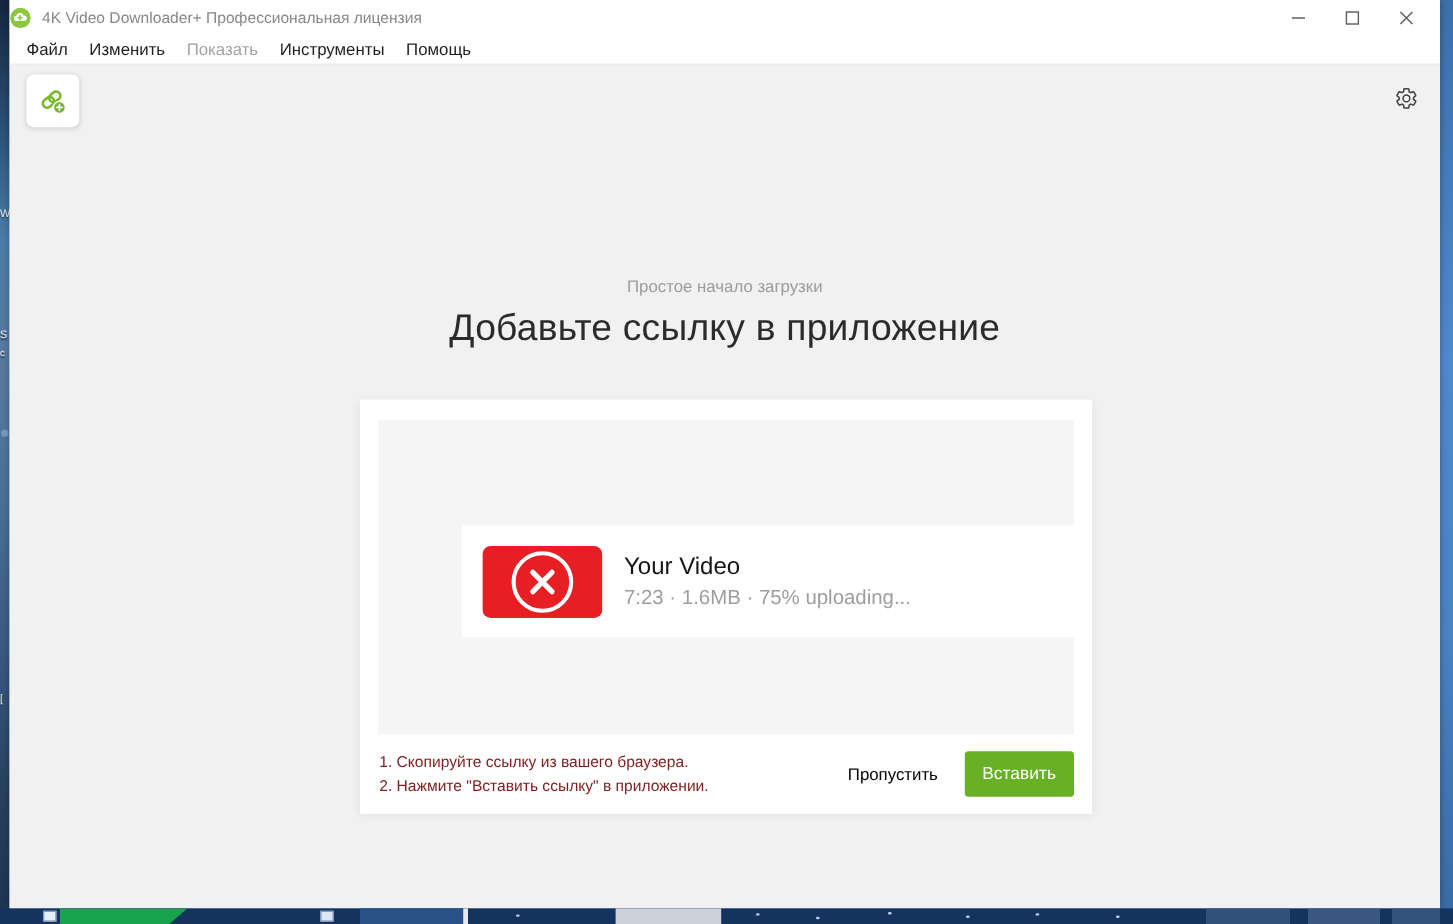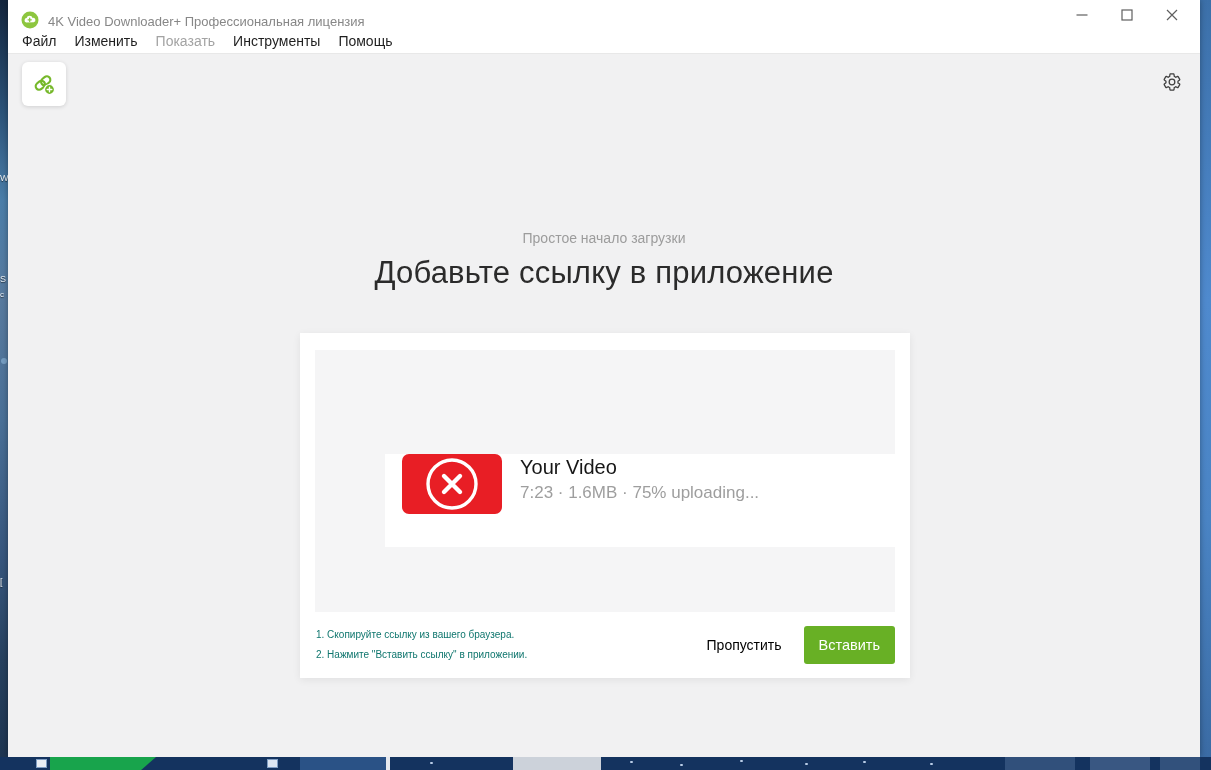--- a/index.html
+++ b/index.html
@@ -36,21 +36,21 @@
   .tb-right3 { left:1160px; width:40px; background:#46658f; opacity:.6; }
   .tb-speck { position:absolute; width:3px; height:2px; background:#b9cde6; border-radius:1px; }
 
   
   .window {
     position:absolute; left:8px; top:0; width:1192px; height:757px;
     background:#ffffff; z-index:2; display:flex; flex-direction:column;
     box-shadow:0 0 6px rgba(0,0,0,.35);
   }
 
-  .titlebar { height:29px; display:flex; align-items:flex-end; padding-left:13px; background:#fff; flex:0 0 auto; }
+  .titlebar { height:29px; display:flex; align-items:center; background:#fff; flex:0 0 auto; }
   .app-icon { width:18px; height:18px; flex:0 0 auto; }
   .titlebar-title { margin-left:9px; font-size:13px; color:#878787; white-space:nowrap; }
   .titlebar-spacer { flex:1; }
   .win-controls { display:flex; height:29px; margin-right:6px; }
   .win-btn { width:45px; height:29px; display:flex; align-items:center; justify-content:center; background:transparent; border:none; cursor:default; }
 
   .menubar { height:25px; display:flex; align-items:center; padding-left:5px; background:#fff; border-bottom:1px solid #e8e8e8; flex:0 0 auto; }
   .menu-item { font-size:14px; color:#1f1f1f; padding:2px 9px; white-space:nowrap; }
   .menu-item.disabled { color:#a3a3a3; }
 
@@ -66,33 +66,33 @@
   .hero { position:absolute; top:176px; left:0; width:100%; text-align:center; }
   .hero-kicker { font-size:14px; color:#9c9c9c; }
   .hero-heading { margin-top:9px; font-size:31px; font-weight:400; color:#2b2b2b; letter-spacing:.2px; }
 
   .card {
     position:absolute; left:292px; top:279px; width:610px; height:345px;
     background:#fff; box-shadow:0 2px 8px rgba(0,0,0,.07);
   }
   .card-preview { position:absolute; left:15px; top:17px; width:580px; height:262px; background:#f5f5f6; }
   .video-row {
-    position:absolute; left:70px; top:104px; width:510px; height:93px;
-    background:#fff; display:flex; padding-left:17px;
+    position:absolute; left:70px; top:88px; width:510px; height:93px;
+    background:#fff; display:flex; align-items:center; padding-left:17px;
   }
   .video-thumb { flex:0 0 auto; width:100px; height:60px; }
   .video-text { margin-left:18px; }
   .video-title { font-size:20px; color:#161616; line-height:26px; }
   .video-meta { font-size:17px; color:#9e9e9e; line-height:26px; }
 
   .card-footer {
     position:absolute; left:0; right:0; bottom:0; height:66px;
     display:flex; align-items:center; padding:0 15px 0 16px; background:#fff;
   }
-  .instructions { font-size:10px; color:#0f766e; line-height:20px; }
+  .instructions { font-size:13px; color:#7f1d1d; line-height:20px; }
   .footer-spacer { flex:1; }
   .skip-link { background:none; border:none; font-size:14px; color:#000000; margin-right:22px; cursor:pointer; font-family:inherit; }
   .next-btn {
     height:38px; padding:0 15px; background:#68b025; color:#fff; border:none;
     border-radius:3px; font-size:14.5px; cursor:pointer; font-family:inherit;
   }
 </style>
 </head>
 <body>
 

